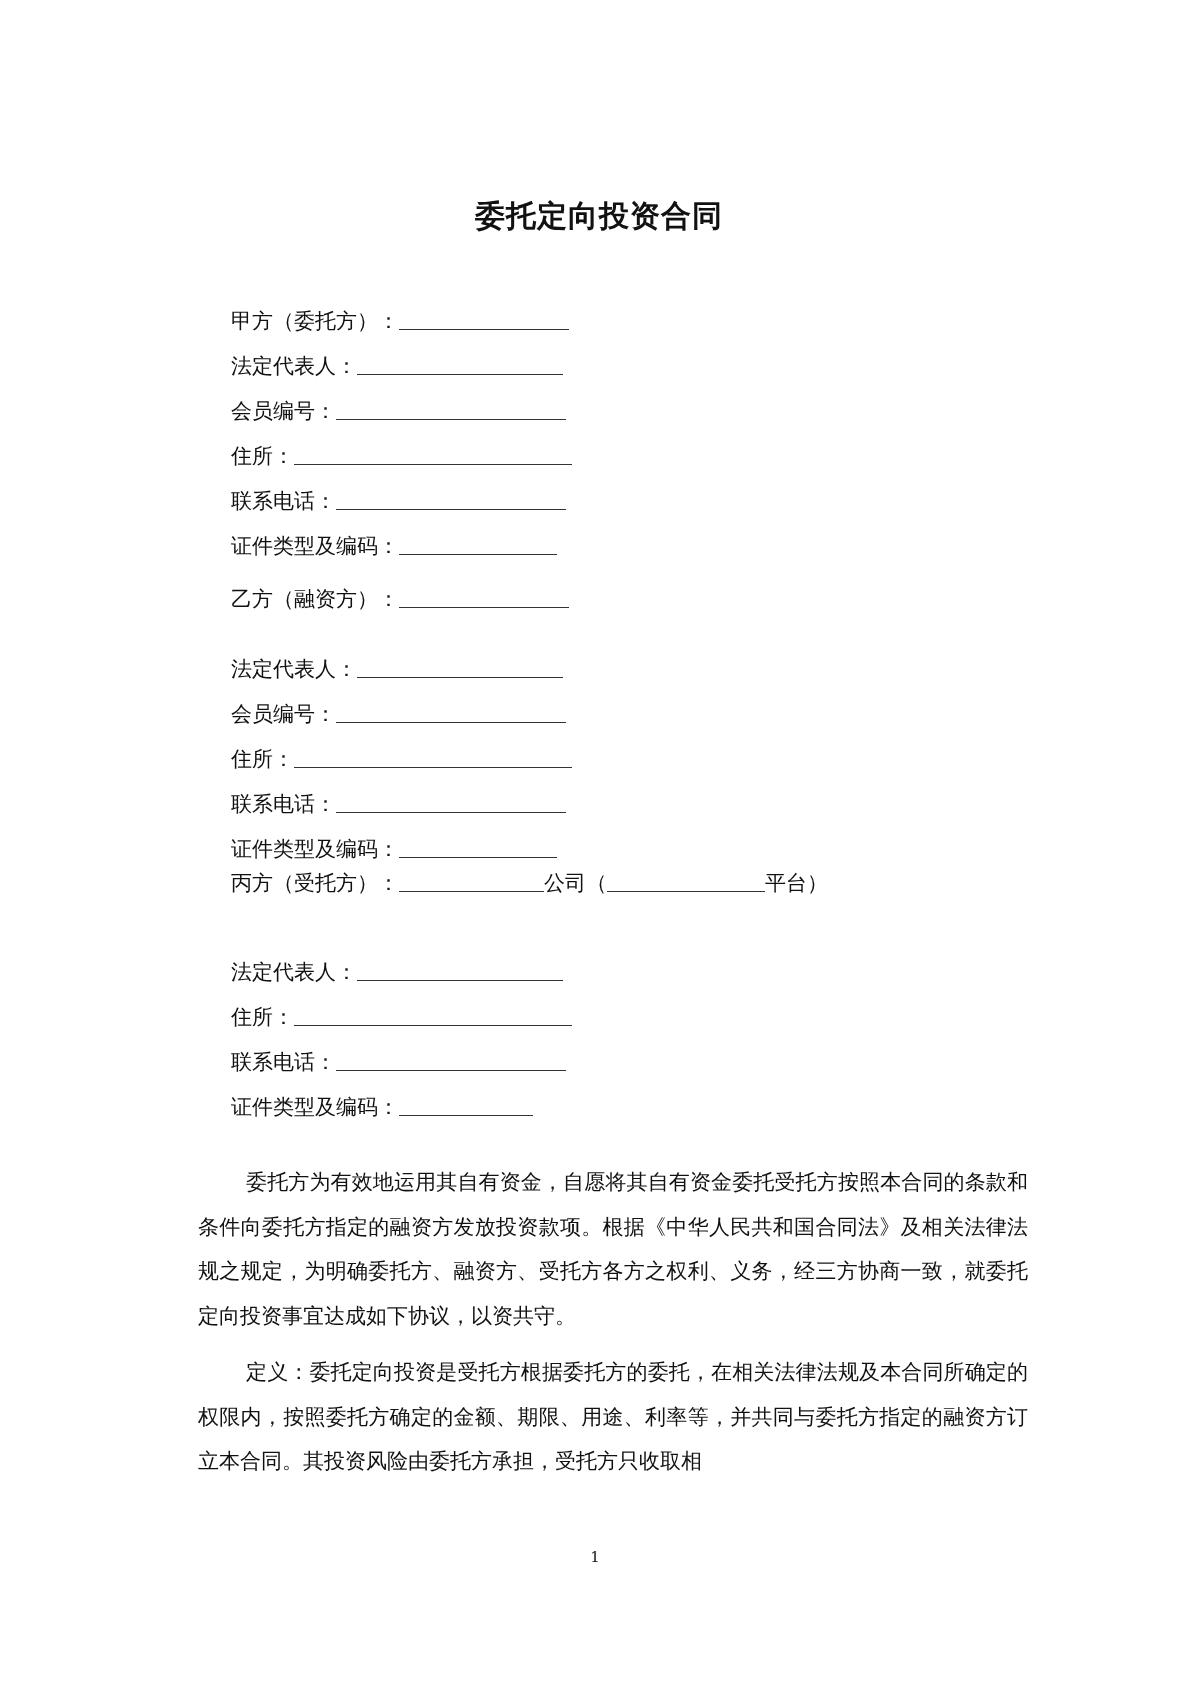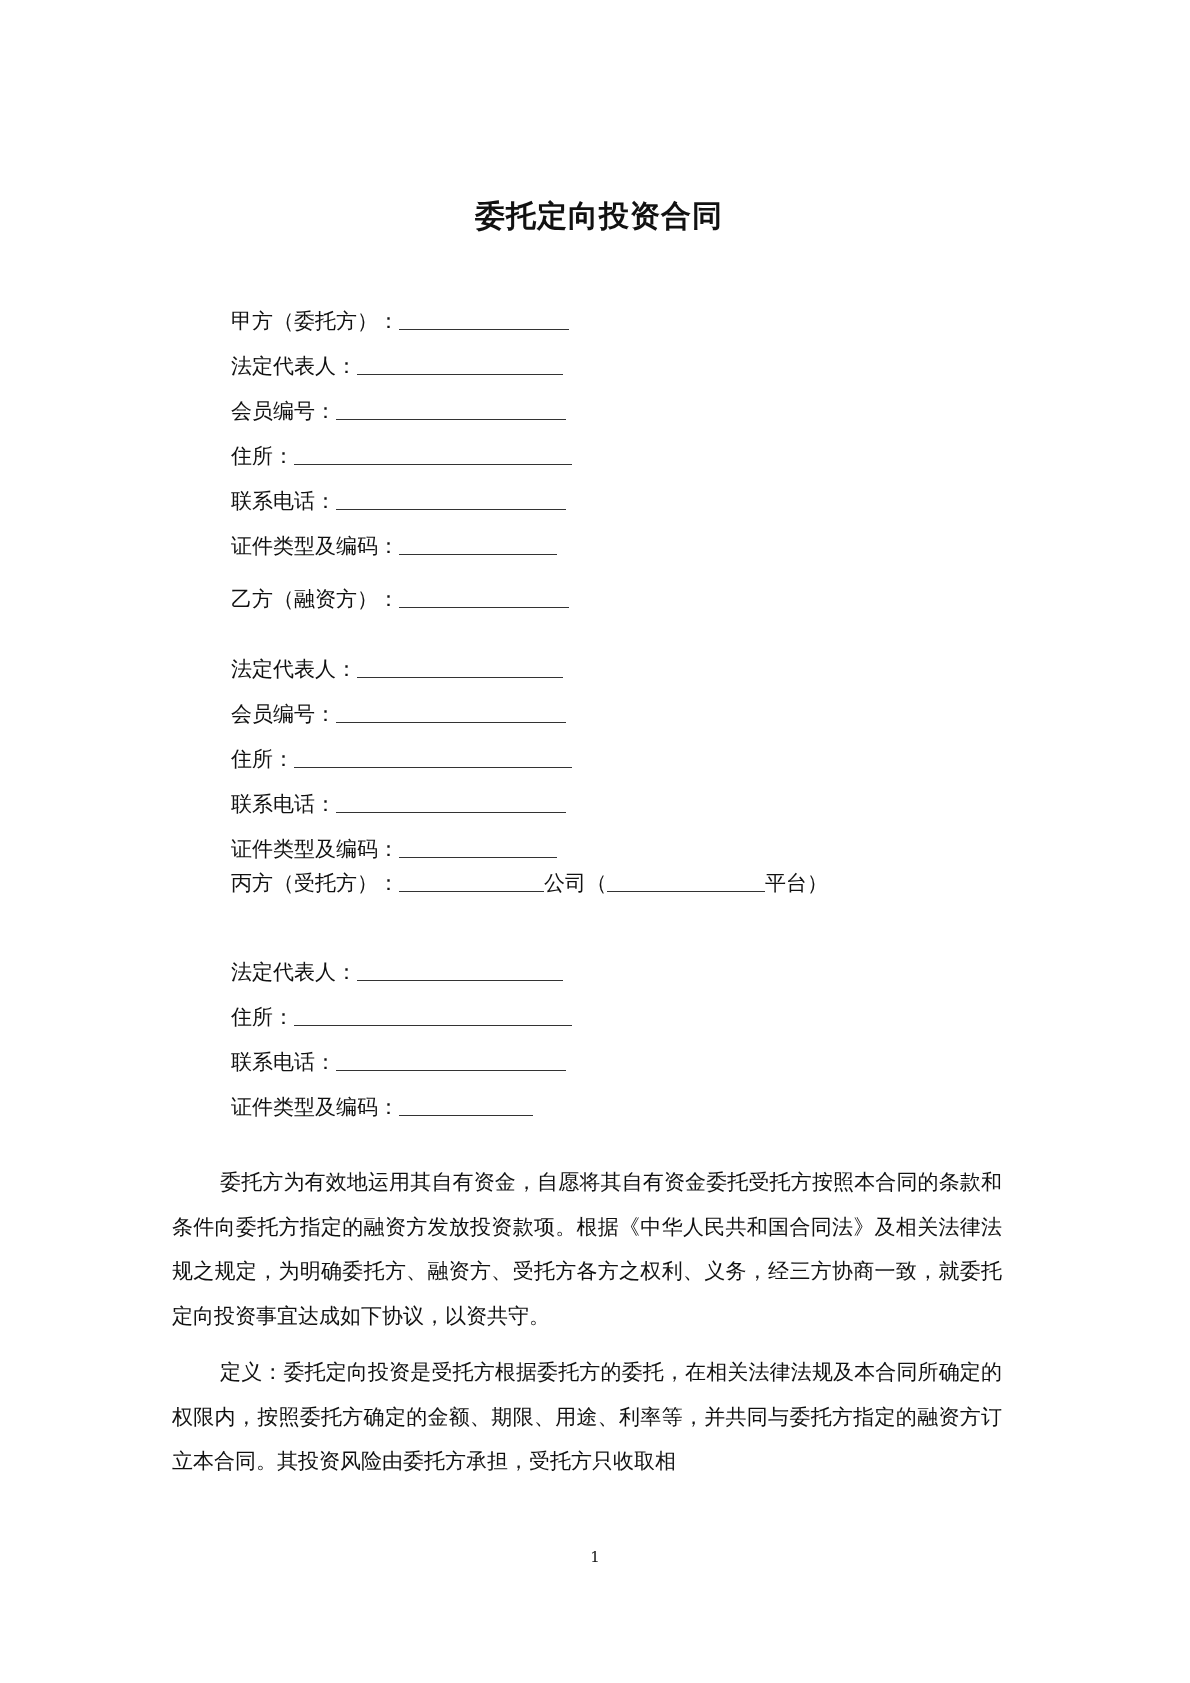--- a/index.html
+++ b/index.html
@@ -3,21 +3,21 @@
 <meta charset="utf-8">
 <style>
   html, body { margin:0; padding:0; background:#ffffff; }
   body { width:1190px; height:1683px; position:relative; overflow:hidden;
          font-family:"DejaVu Serif","Liberation Serif",serif; color:#111; }
   .title { position:absolute; top:196px; left:4px; width:1190px; text-align:center;
            font-size:30px; font-weight:bold; letter-spacing:1px; }
   .field { position:absolute; left:231px; font-size:21px; height:30px; line-height:30px;
            white-space:nowrap; display:flex; align-items:center; }
   .blank { display:inline-block; border-bottom:1px solid #333; height:22px; margin-bottom:5px; }
-  .para { position:absolute; left:172px; width:830px; font-size:21px; line-height:44.5px;
+  .para { position:absolute; left:198px; width:830px; font-size:21px; line-height:44.5px;
           text-align:justify; text-indent:48px; }
   .pagenum { position:absolute; top:1548px; left:0; width:1190px; text-align:center; font-size:15px; }
 </style>
 </head>
 <body>
 
 <div class="title">委托定向投资合同</div>
 
 <div class="field" style="top:306px">
     <span>甲方（委托方）：</span>

